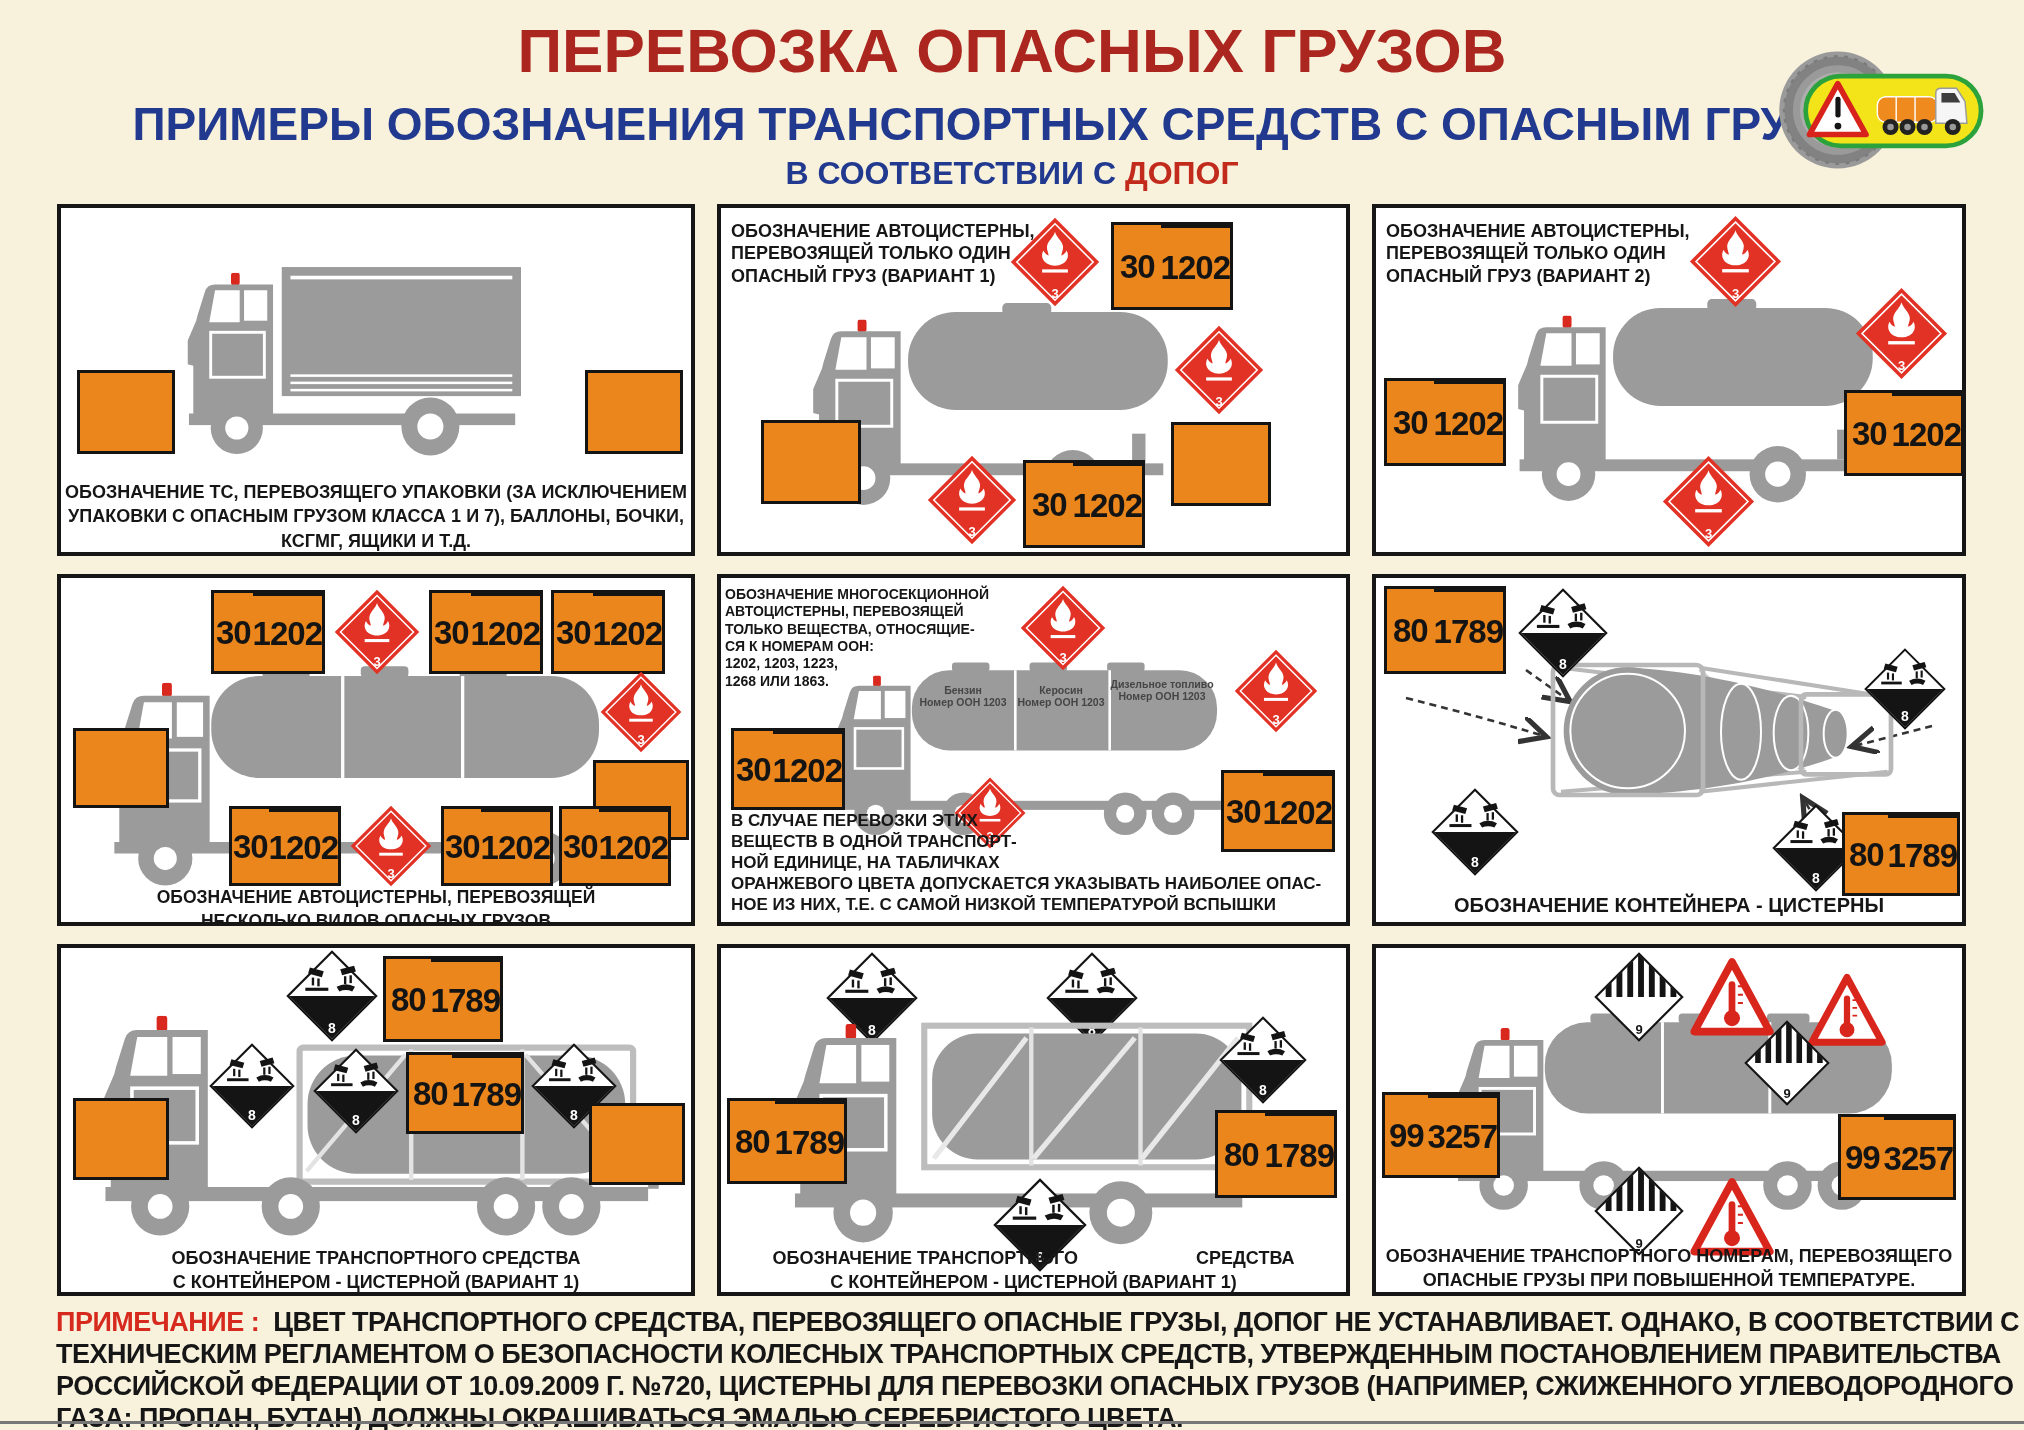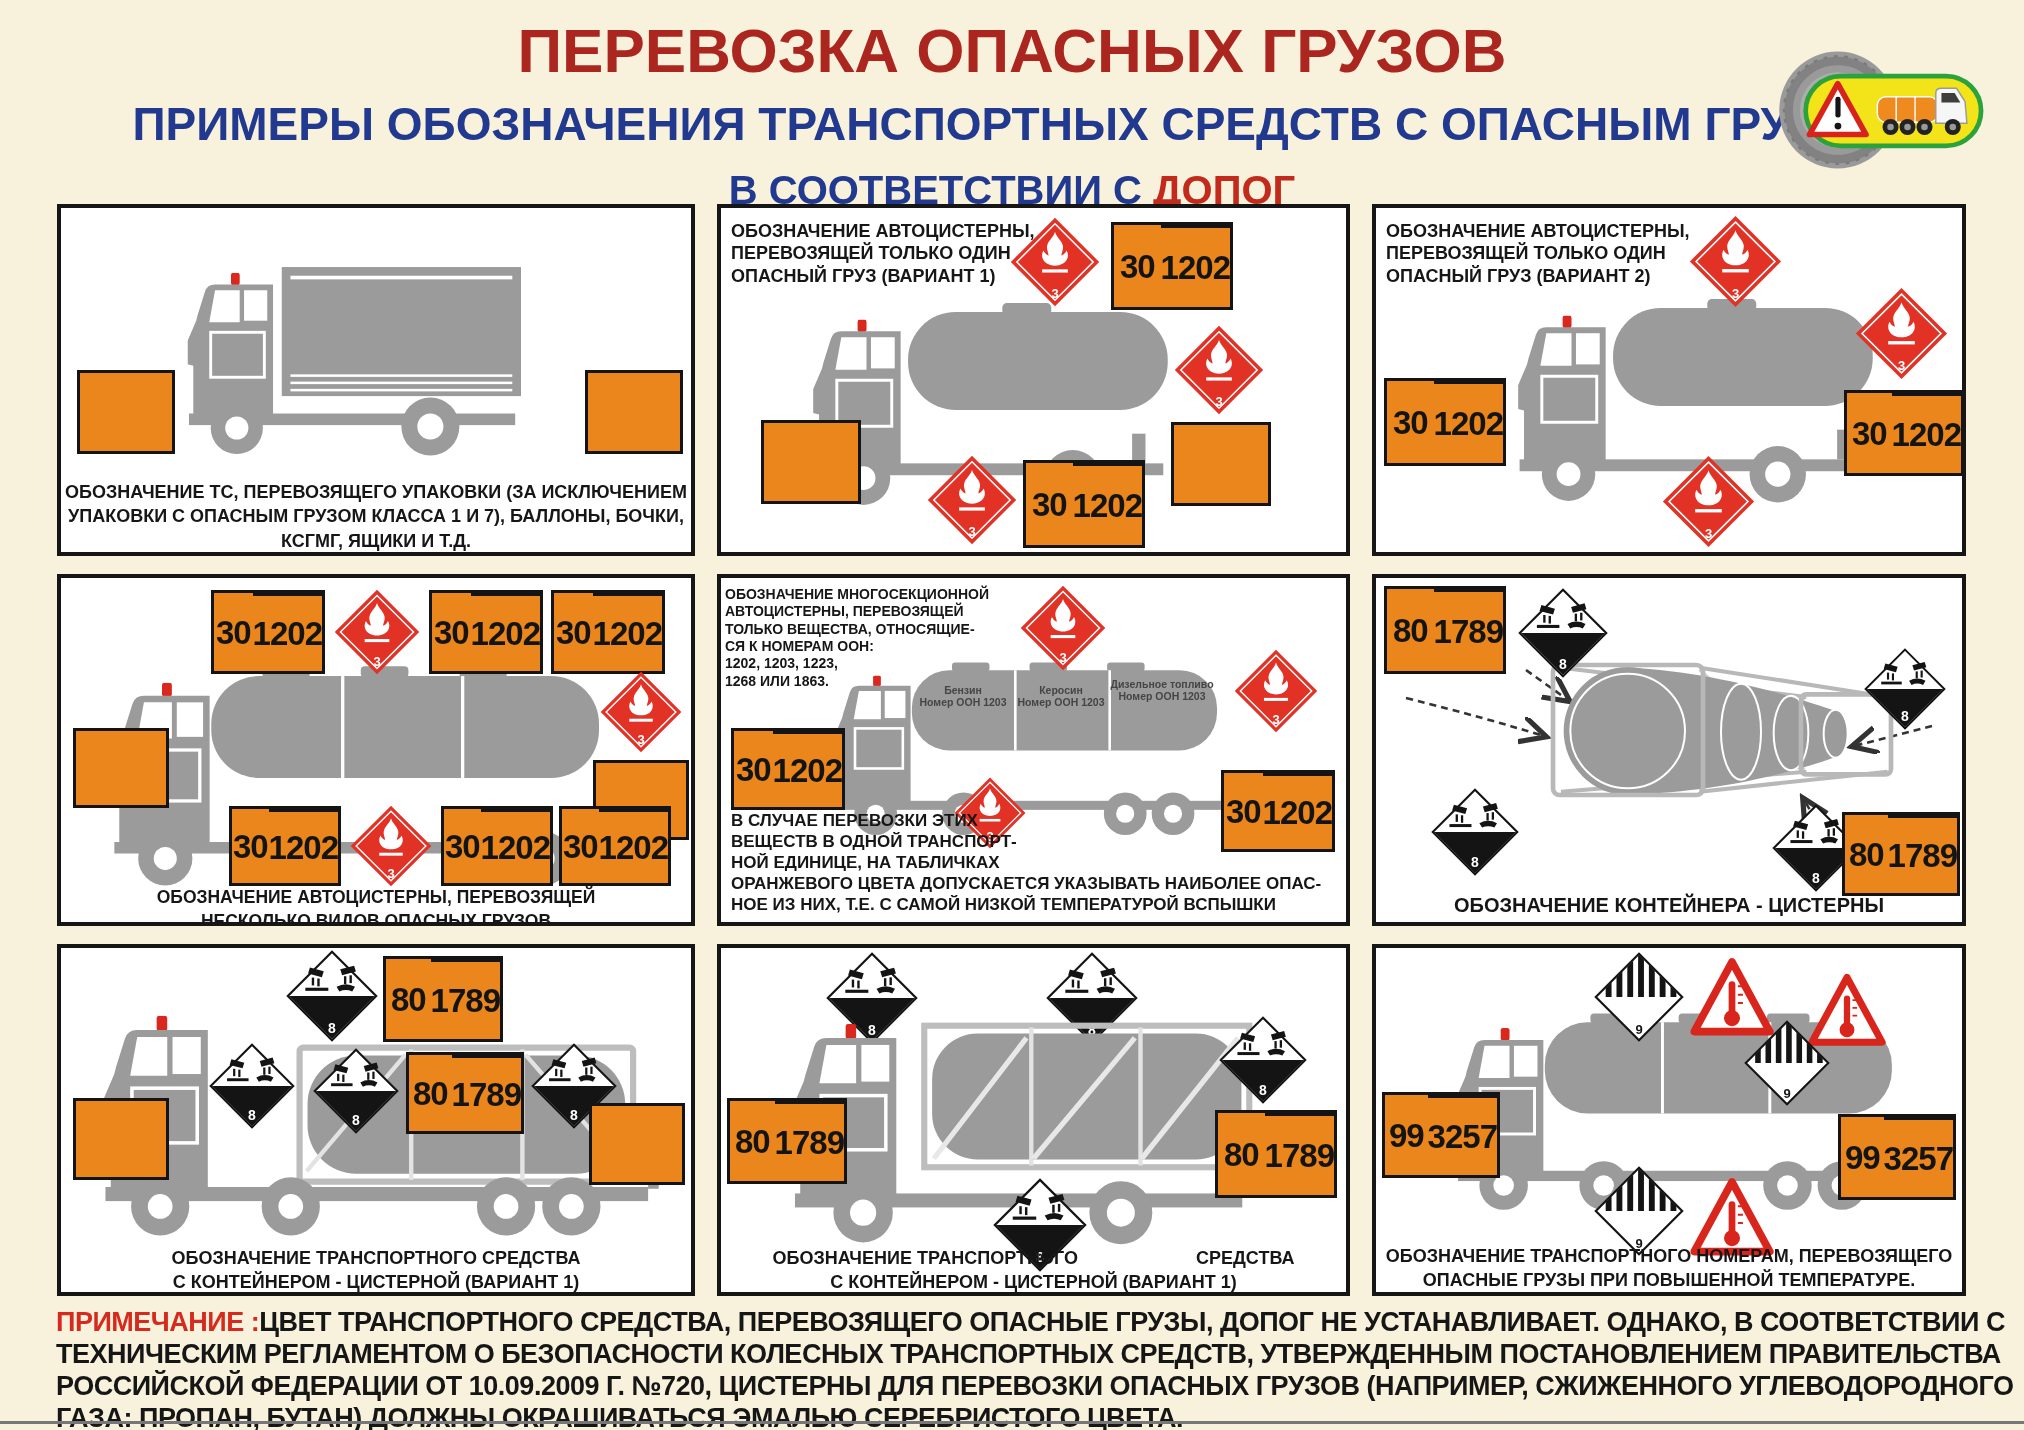--- a/index.html
+++ b/index.html
@@ -5,21 +5,21 @@
   html,body{margin:0;padding:0}
   body{
     width:2024px;height:1430px;overflow:hidden;position:relative;
     background:#F8F1DC;
     font-family:"Liberation Sans",sans-serif;
     -webkit-font-smoothing:antialiased;
   }
   .hdr{position:relative;text-align:center;padding-top:18px;height:180px}
   .title{font-size:62px;font-weight:bold;color:#AC2620;letter-spacing:0;line-height:1.05}
   .sub1{font-size:46px;font-weight:bold;color:#21398F;margin-top:16px;line-height:1.1}
-  .sub2{font-size:40px;font-weight:bold;color:#21398F;line-height:1.1;margin-top:18px}
+  .sub2{font-size:32px;font-weight:bold;color:#21398F;line-height:1.1;margin-top:6px}
   .sub2 .accent{color:#C22A1C}
   .logo{position:absolute;right:34px;top:44px;width:214px;height:132px}
 
   .grid{display:grid;grid-template-columns:638px 633px 594px;grid-template-rows:352px 352px 352px;
         column-gap:22px;row-gap:18px;padding:0 57px;margin-top:6px}
   .panel{position:relative;background:#fff;border:4px solid #161616;box-sizing:border-box;overflow:hidden}
   .abs{position:absolute}
   .art{position:absolute}
   .art svg{display:block;width:100%;height:100%}
 
@@ -44,21 +44,21 @@
   .cap175 div{font-size:17.5px}
   .cap20{font-size:20px}
   .tanklabel{position:absolute;text-align:center;font-weight:bold;font-size:10.5px;color:#454545;line-height:1.15}
   .p5foot{position:absolute;font-weight:bold;color:#161616;font-size:17px;line-height:21px}
   .p5foot div{white-space:nowrap}
   .cap8line1{display:flex;justify-content:center;align-items:center;gap:0}
   .cap8line1 .sp{width:118px}
 
   .note{padding:10px 56px 0 56px;font-weight:bold;color:#161616;font-size:27px;line-height:32px;letter-spacing:-0.5px}
   .note div{white-space:nowrap}
-  .note .nlabel{color:#D62A1E;}
+  .note .nlabel{color:#D62A1E;margin-right:14px}
   .bottom-rule{position:absolute;left:0;right:0;bottom:6px;height:3px;background:#777}
 </style>
 </head>
 <body>
 
 <svg style="position:absolute;width:0;height:0" aria-hidden="true">
   <defs>
     <clipPath id="clip9top">
         <polygon points="50,3 97,50 3,50"></polygon>
       </clipPath>

